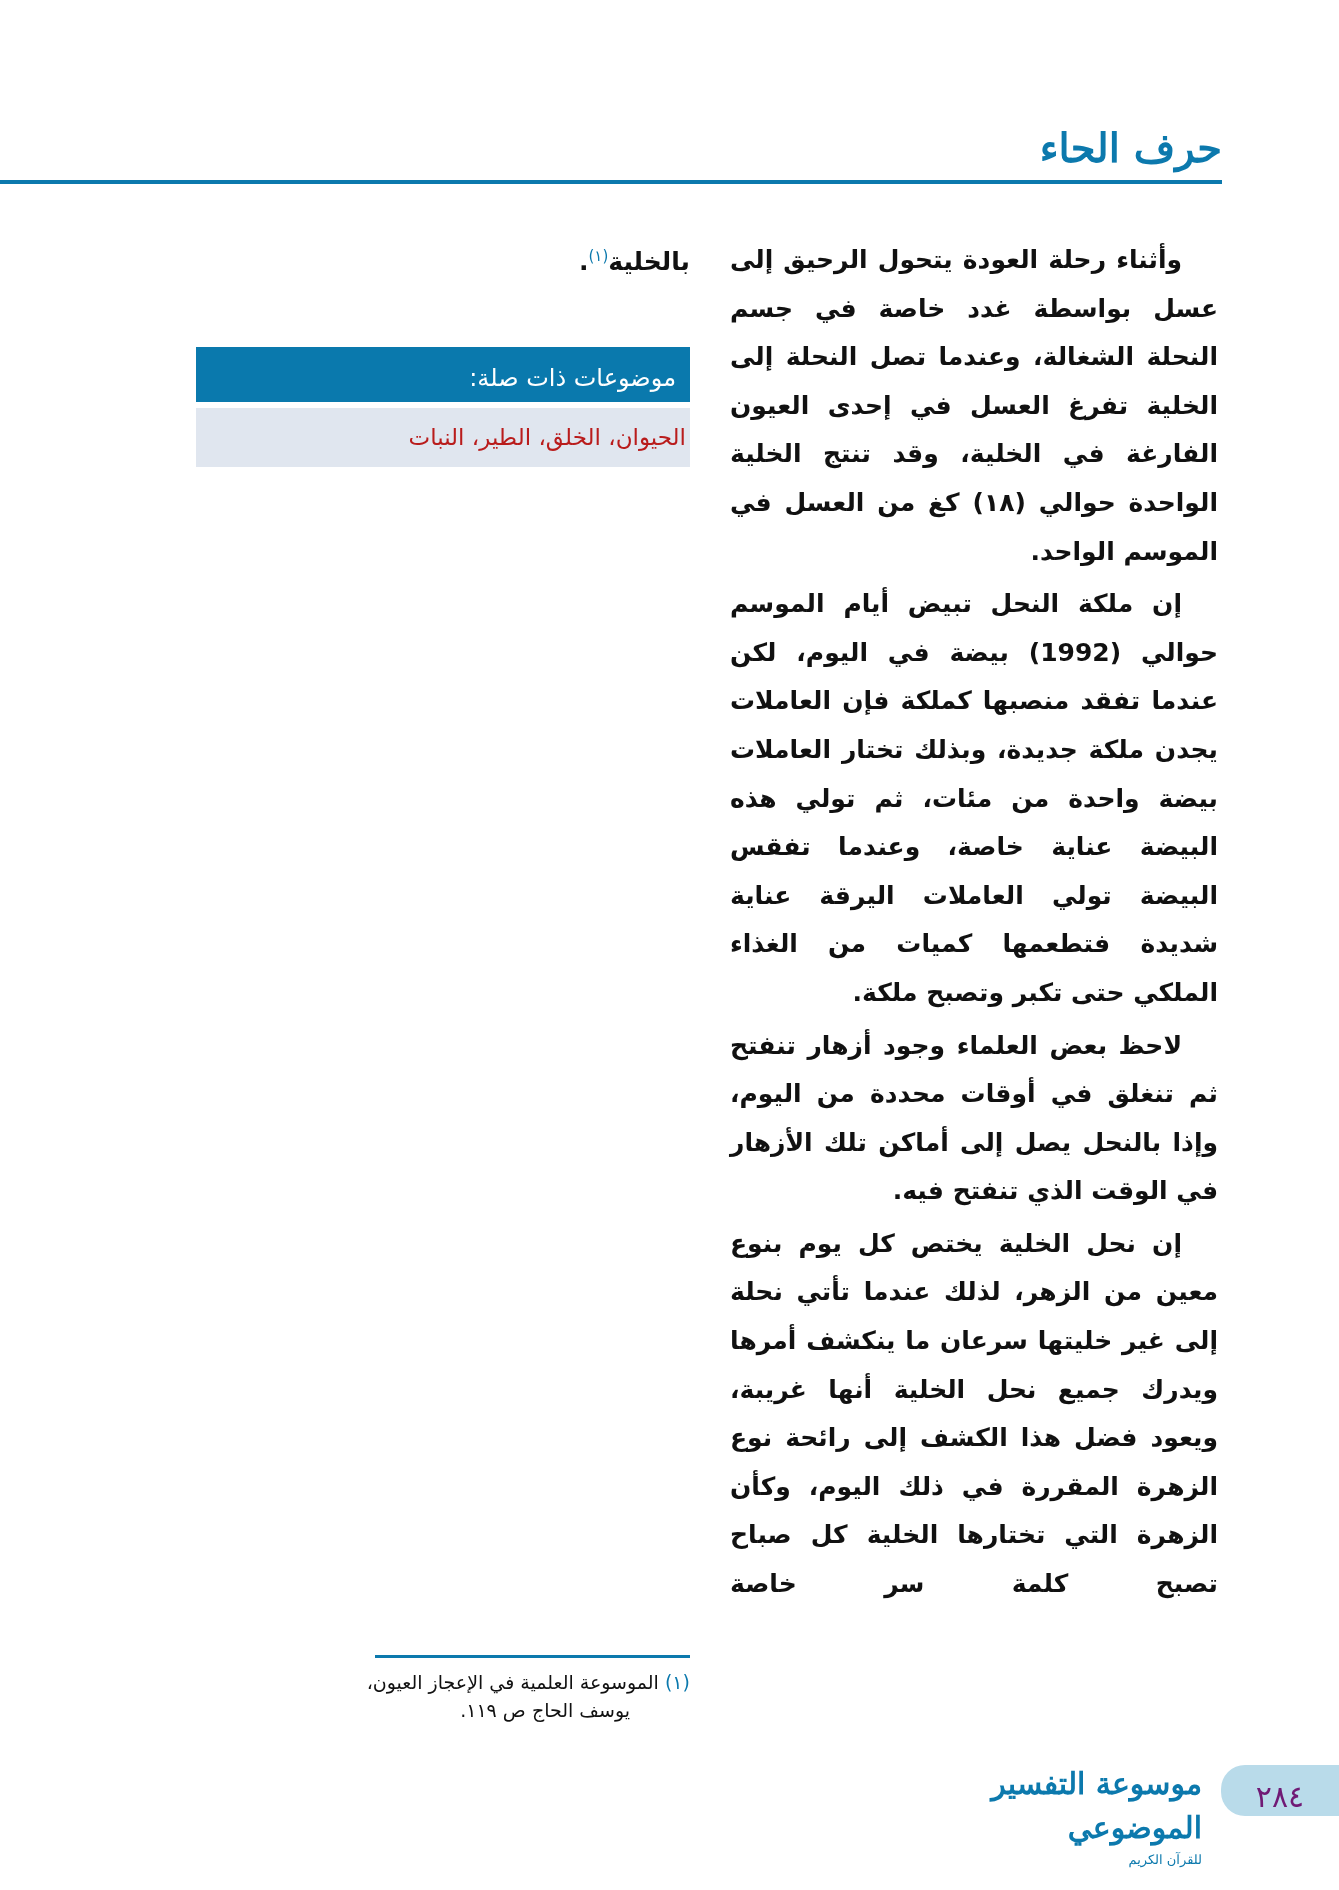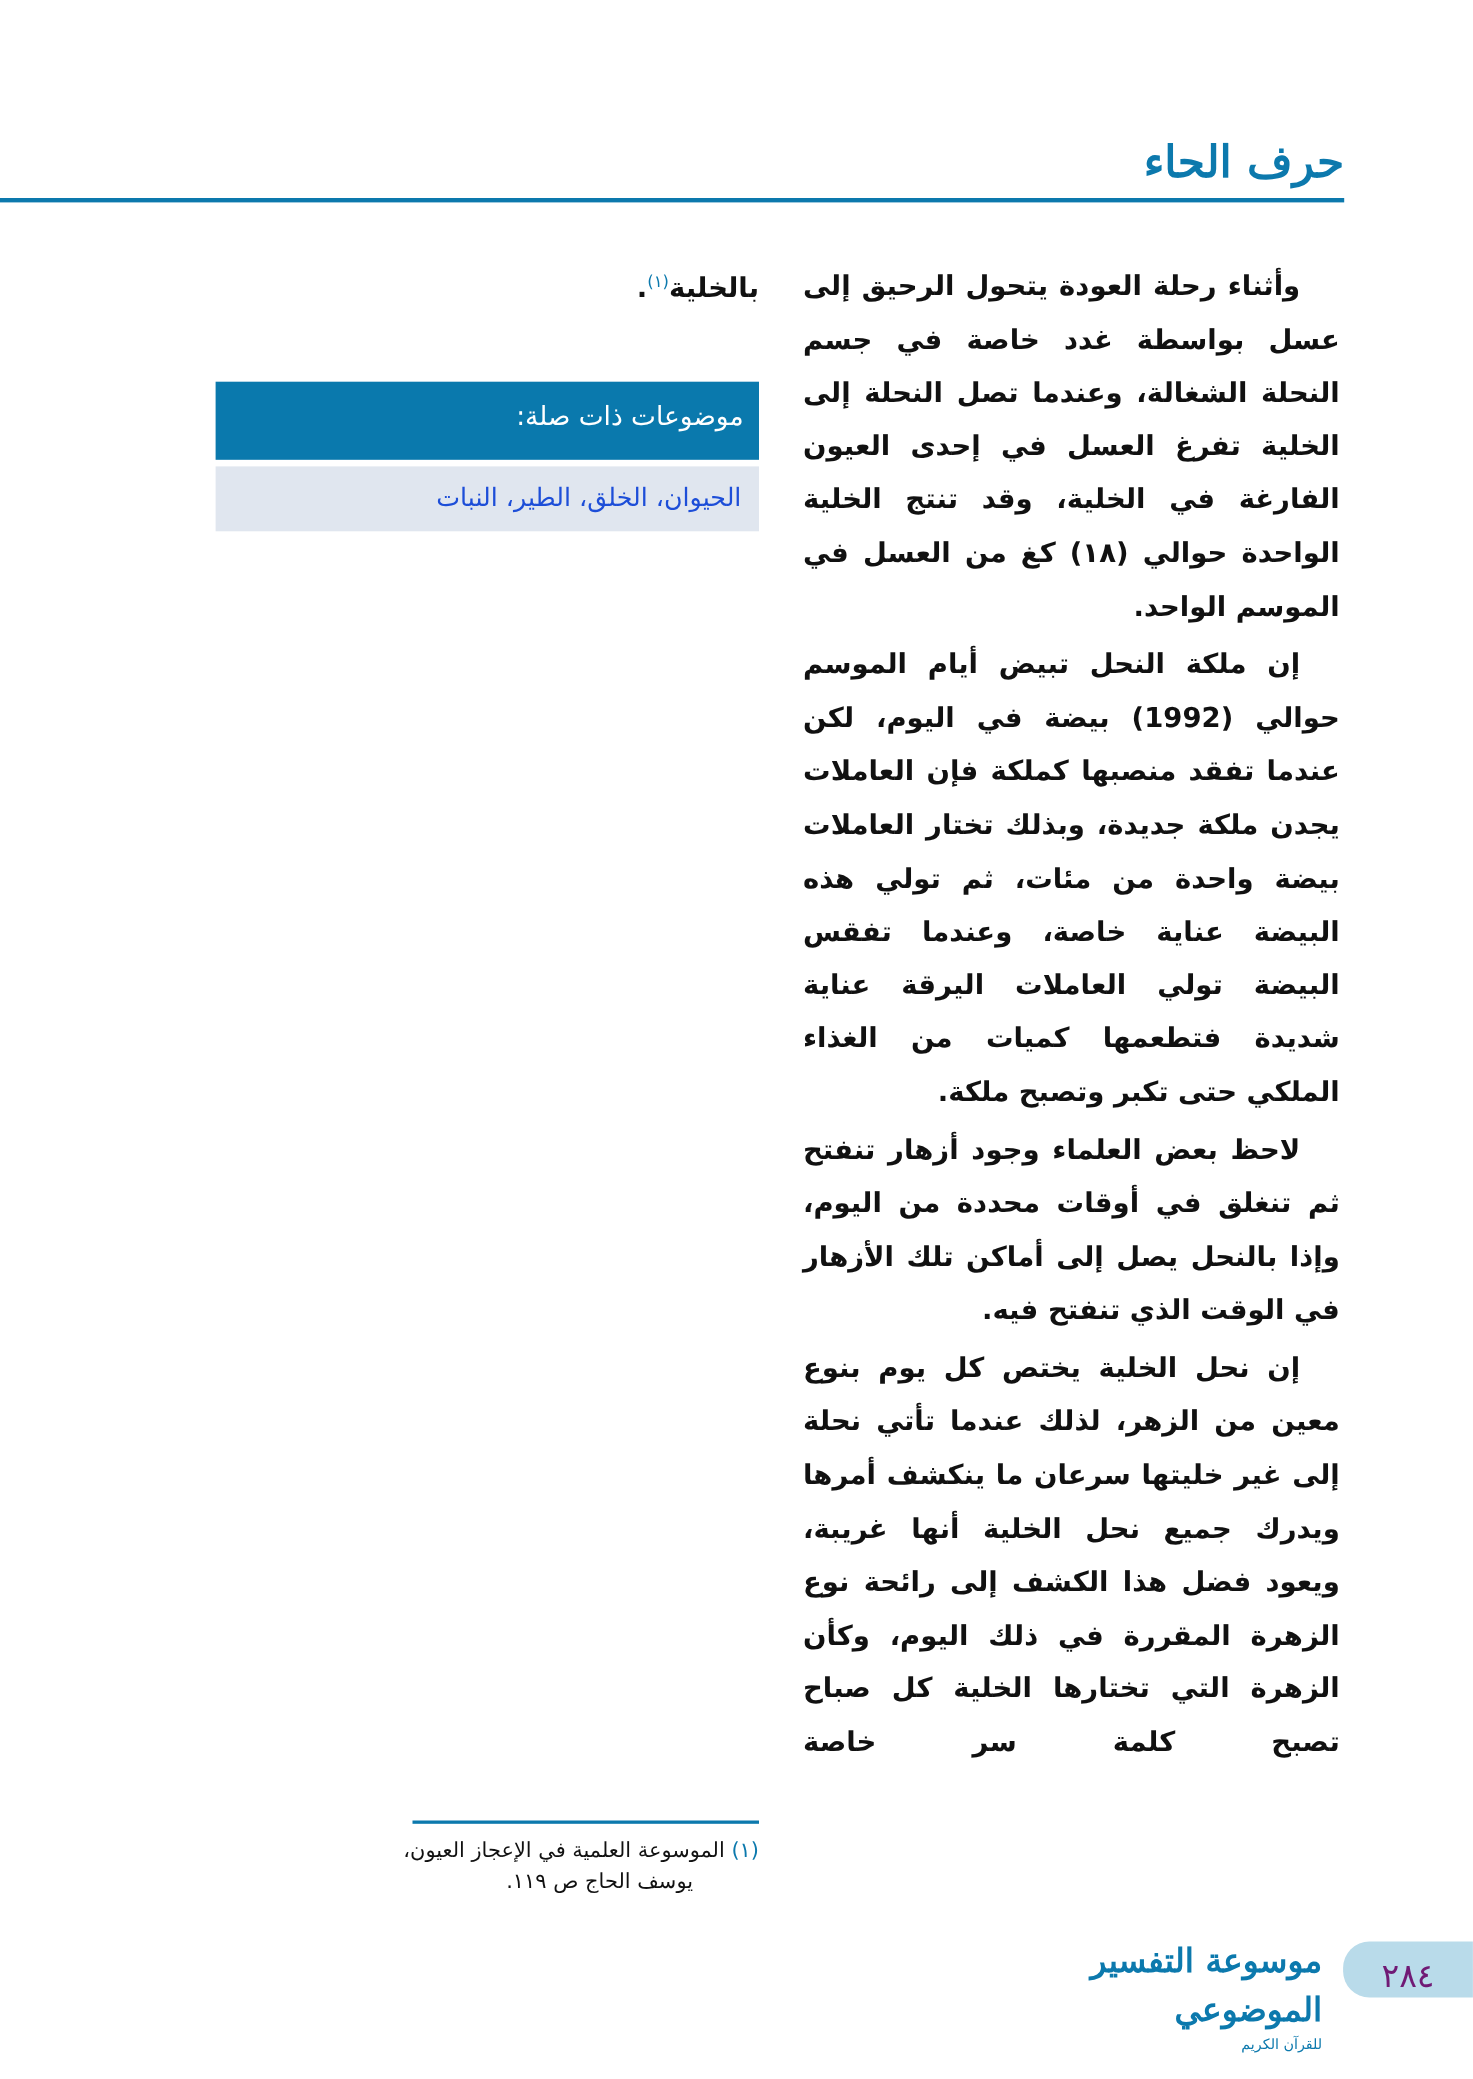--- a/index.html
+++ b/index.html
@@ -26,26 +26,26 @@
     .col-right p.last-open { text-align-last: justify; }
     .col-left {
       position: absolute; top: 232px; left: 196px; width: 494px; direction: rtl;
     }
     .continuation {
       font-weight: bold; font-size: 25px; line-height: 48px; text-align: right;
     }
     .fn-ref { color: #0c79ad; font-size: 15px; font-weight: normal; vertical-align: super; }
     .related-box { margin-top: 61px; }
     .related-head {
-      background: #0a79ad; color: #ffffff; height: 71px; line-height: 63px;
+      background: #0a79ad; color: #ffffff; height: 55px; line-height: 63px;
       padding-right: 14px; font-size: 24px;
     }
     .related-body {
-      background: #e0e6ef; color: #1d4ed8; height: 59px; line-height: 59px;
-      margin-top: 6px; padding-right: 16px; font-size: 23px;
+      background: #e0e6ef; color: #b91c1c; height: 59px; line-height: 59px;
+      margin-top: 6px; padding-right: 4px; font-size: 23px;
     }
     .fn-rule {
       position: absolute; top: 1655px; left: 375px; width: 315px; height: 3px;
       background: #0c79ad;
     }
     .footnote {
       position: absolute; top: 1668px; left: 196px; width: 494px;
       font-size: 19px; line-height: 28px; text-align: justify; text-align-last: right;
       direction: rtl;
     }

